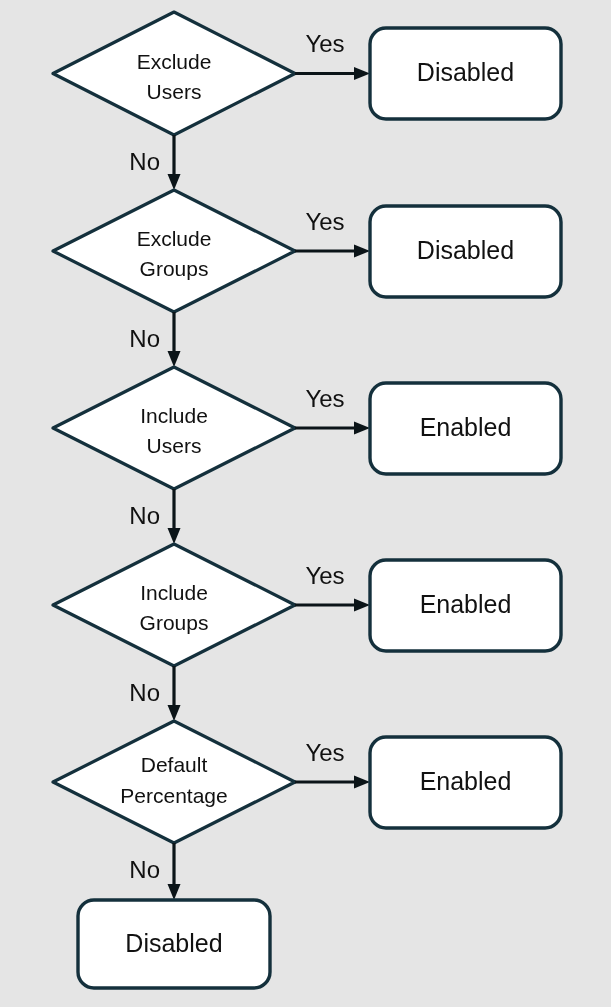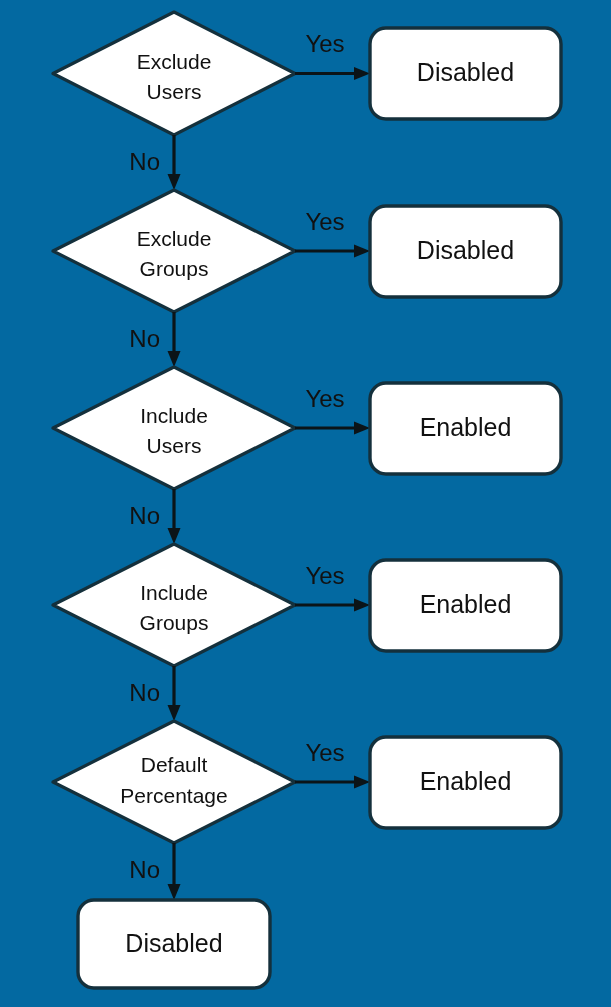--- a/index.html
+++ b/index.html
@@ -10,21 +10,21 @@
   body {
     width: 611px;
     height: 1007px;
     overflow: hidden;
     font-family: "Liberation Sans", sans-serif;
   }
   #flowchart-root {
     position: relative;
     width: 611px;
     height: 1007px;
-    background: #0369a1;
+    background: #e5e5e5;
   }
   svg#flow-svg {
     display: block;
     width: 611px;
     height: 1007px;
   }
   .node-shape {
     fill: #ffffff;
     stroke: #14303c;
     stroke-width: 3.2;

